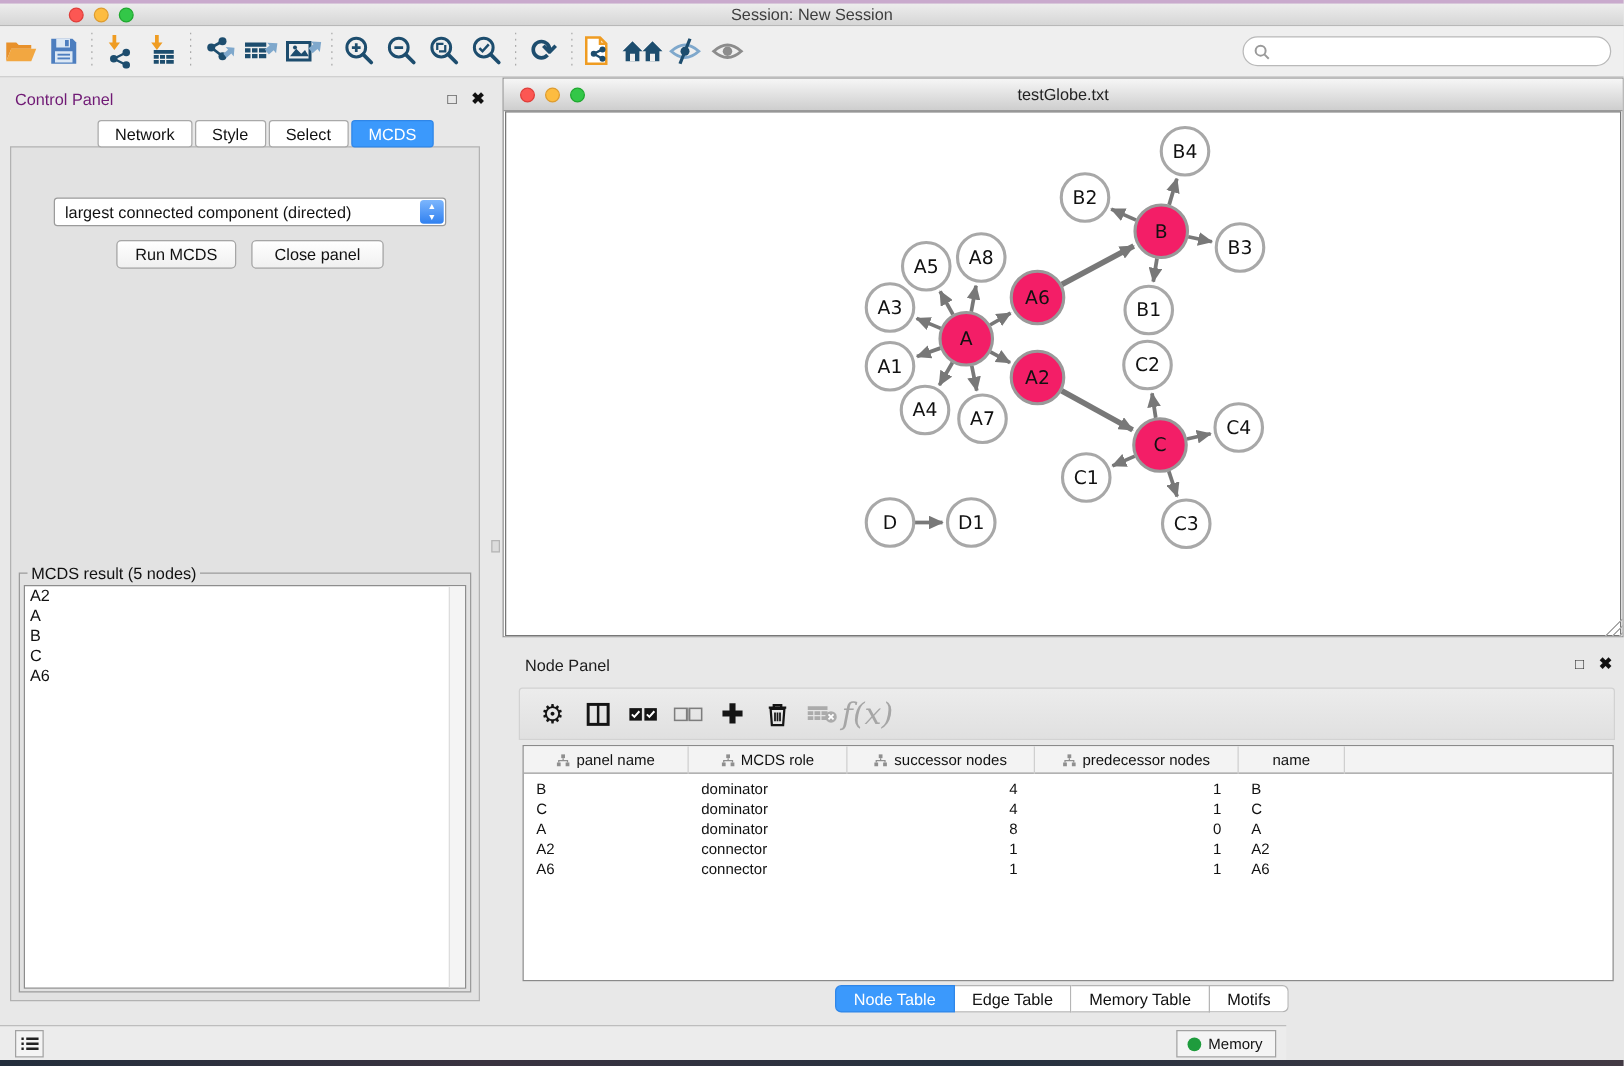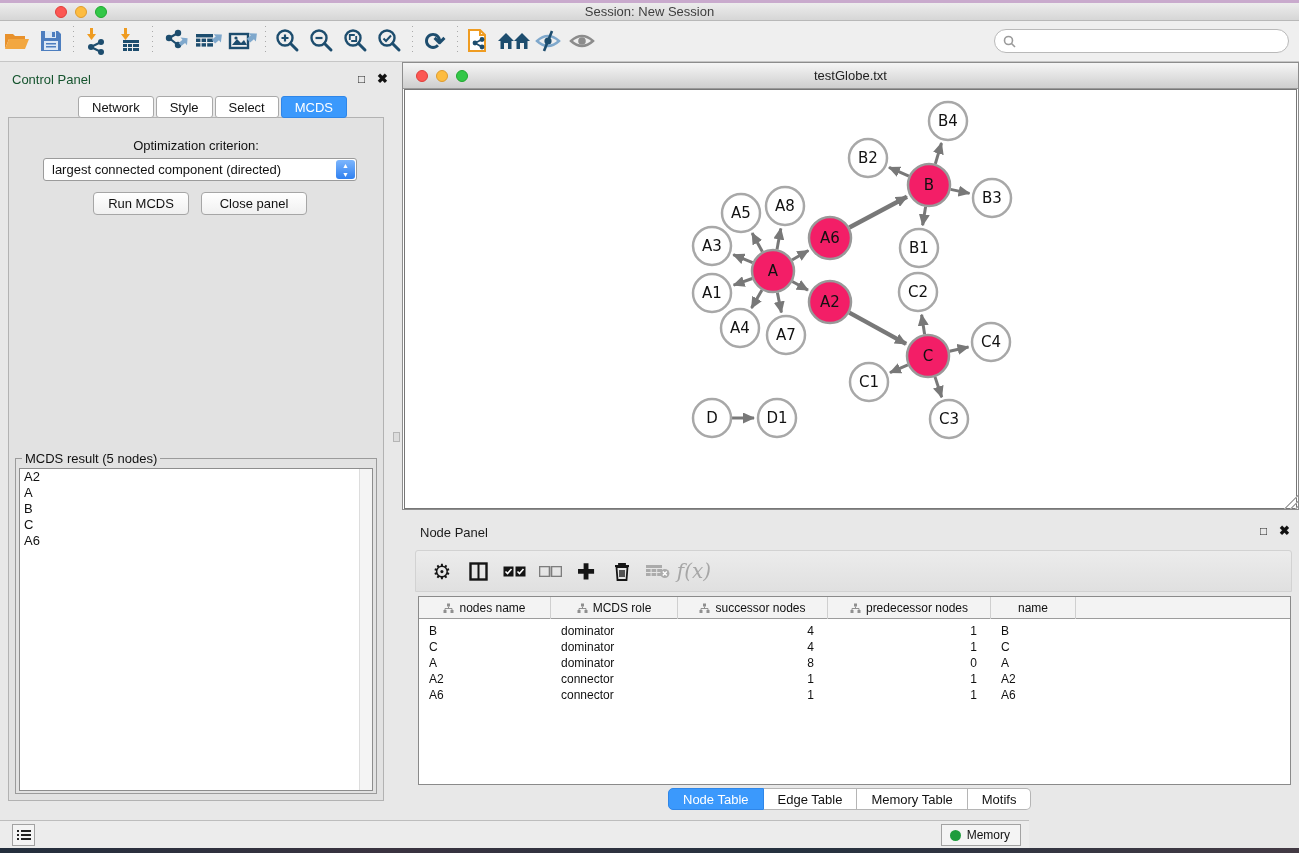--- a/index.html
+++ b/index.html
@@ -30,21 +30,21 @@
   .glyph-refresh { font-size:25px; font-weight:bold; color:#1d4d6e; line-height:1; }
   #toolbar-search { position:absolute; right:10px; top:8px; width:295px; height:24px;
     border:1px solid #b9b9b9; border-radius:12px; background:#fff;
     display:flex; align-items:center; padding-left:8px; }
   #toolbar-search input { border:none; outline:none; flex:1; font-size:13px;
     background:transparent; margin-left:5px; font-family:"Liberation Sans",sans-serif;}
 
   
   #control-panel { left:0; top:62px; width:392px; height:758px; background:#e8e8e8; }
   #cp-header { position:absolute; left:0; top:8px; width:100%; height:20px; }
-  #cp-title { position:absolute; left:12px; top:2px; font-size:13px; color:#14532d; }
+  #cp-title { position:absolute; left:12px; top:2px; font-size:13px; color:#701a75; }
   .panel-float { position:absolute; font-size:12px; color:#222; top:2px; cursor:default;}
   .panel-close { position:absolute; font-size:13px; font-weight:bold; color:#111; top:1px; cursor:default;}
   #cp-tabs { position:absolute; left:78px; top:34px; display:flex; gap:2px; z-index:3; }
   .cp-tab { height:22px; padding:0 13px; font-size:13px; line-height:21px;
     background:#fff; border:1px solid #a9a9a9; border-radius:3px; color:#111; cursor:default;}
   .cp-tab.active { background:#3b99fc; border-color:#2f86e8; color:#fff; }
   #cp-content { position:absolute; left:8px; top:55px; width:376px; height:684px;
     background:#e2e2e2; border:1px solid #b2b2b2; }
   #opt-label { position:absolute; left:0; width:100%; top:20px; text-align:center;
     font-size:13px; color:#111; }
@@ -92,21 +92,21 @@
   
   #table-panel { left:402px; top:510px; width:897px; height:310px; background:#e8e8e8; }
   #tp-title { position:absolute; left:18px; top:15px; font-size:13px; color:#1c1c1c; }
   #tp-toolbar { position:absolute; left:13px; top:40px; width:877px; height:42px;
     background:linear-gradient(#ececec,#e0e0e0); border:1px solid #d2d2d2; border-radius:3px 3px 0 0;
     display:flex; align-items:center; padding-left:8px; }
   .tp-ico { display:inline-flex; align-items:center; justify-content:center;
     width:36px; height:32px; cursor:default; }
   .glyph-gear { font-size:21px; color:#151515; line-height:1; }
   .glyph-plus { font-size:21px; font-weight:bold; color:#151515; line-height:1; }
-  .glyph-fx { font-family:"DejaVu Serif", serif; font-style:italic; font-size:20px; color:#a6a6a6; }
+  .glyph-fx { font-family:"DejaVu Serif", serif; font-style:italic; font-size:24px; color:#a6a6a6; }
 
   #node-table { position:absolute; left:16px; top:86px; width:873px; height:189px;
     background:#fff; border:1px solid #8a8a8a; overflow:hidden; }
   #nt-header { position:absolute; left:0; top:0; width:100%; height:22px;
     background:#f3f3f3; border-bottom:1px solid #9c9c9c; display:flex; }
   .nt-hcell { height:22px; border-right:1px solid #cfcfcf; display:flex;
     align-items:center; justify-content:center; gap:5px; font-size:12px; color:#111; }
   .nt-row { position:absolute; left:0; width:100%; height:16px; display:flex; }
   .nt-cell { font-size:12px; color:#111; height:16px; line-height:16px; }
   .nt-cell.num { text-align:right; }
@@ -297,21 +297,20 @@
     <span class="panel-float" style="left:358px;">□</span>
     <span class="panel-close" style="left:377px;">✖</span>
   </div>
   <div id="cp-tabs">
       <div class="cp-tab">Network</div>
       <div class="cp-tab">Style</div>
       <div class="cp-tab">Select</div>
       <div class="cp-tab active">MCDS</div>
     </div>
   <div id="cp-content">
-    <div id="opt-label">Optimization criterion:</div>
     <div id="criterion-select">
       <span>largest connected component (directed)</span>
       <span id="criterion-stepper">▲<br>▼</span>
     </div>
     <div class="cp-btn" id="run-btn">Run MCDS</div>
     <div class="cp-btn" id="close-btn">Close panel</div>
     <div id="result-box">
       <span id="result-legend">MCDS result (5 nodes)</span>
       <div id="result-list">
 
@@ -515,21 +514,21 @@
 
   <div id="node-table">
     <div id="nt-header">
         <div class="nt-hcell" style="width: 132px;">
           <svg width="11" height="11" viewBox="0 0 11 11">
             <rect x="4" y="0.5" width="3" height="3" fill="#8f8f8f"></rect>
             <rect x="0.5" y="7" width="3" height="3" fill="#8f8f8f"></rect>
             <rect x="7.5" y="7" width="3" height="3" fill="#8f8f8f"></rect>
             <path d="M5.5 3.5 V5.5 M2 7 V5.5 H9 V7" stroke="#8f8f8f" fill="none"></path>
           </svg>
-          <span>nodes name</span>
+          <span>panel name</span>
         </div>
         <div class="nt-hcell" style="width: 127px;">
           <svg width="11" height="11" viewBox="0 0 11 11">
             <rect x="4" y="0.5" width="3" height="3" fill="#8f8f8f"></rect>
             <rect x="0.5" y="7" width="3" height="3" fill="#8f8f8f"></rect>
             <rect x="7.5" y="7" width="3" height="3" fill="#8f8f8f"></rect>
             <path d="M5.5 3.5 V5.5 M2 7 V5.5 H9 V7" stroke="#8f8f8f" fill="none"></path>
           </svg>
           <span>MCDS role</span>
         </div>

